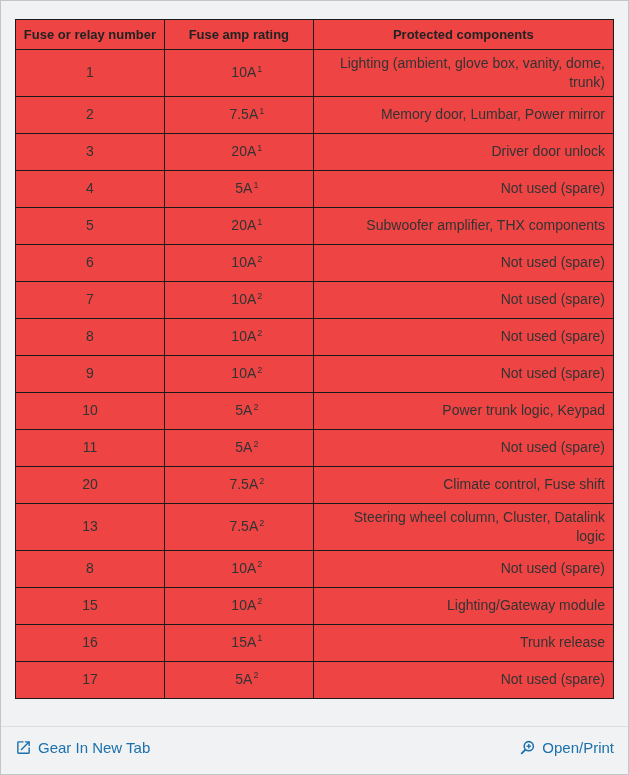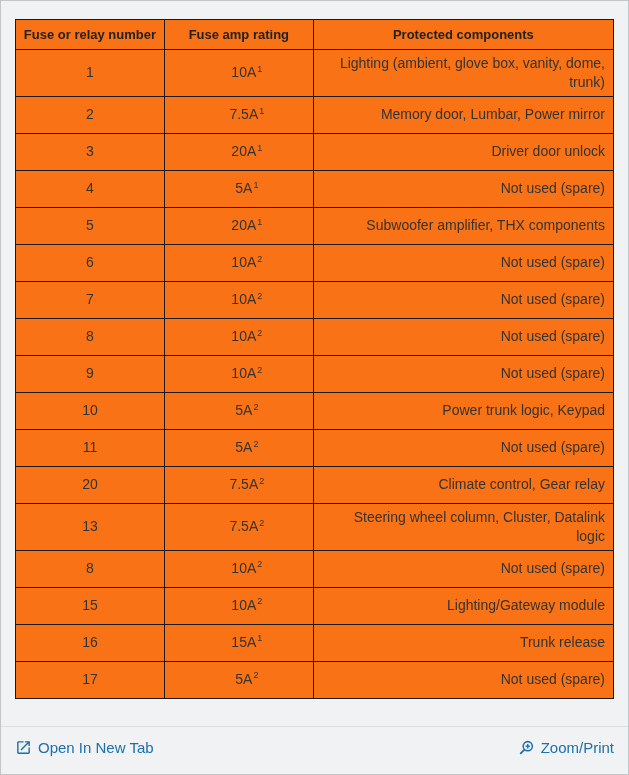--- a/index.html
+++ b/index.html
@@ -14,21 +14,21 @@
     width: 629px;
     height: 775px;
     background: #f0f2f3;
     border: 1px solid #c3c6c8;
     overflow: hidden;
   }
   table {
     border-collapse: collapse;
     width: calc(100% - 28px);
     margin: 18px 14px 0 14px;
-    background: #f97316;
+    background: #ef4444;
     table-layout: fixed;
   }
   th, td { border: 1px solid #1a1a1a; }
   th {
     font-size: 13px;
     font-weight: bold;
     text-align: center;
     vertical-align: middle;
     height: 30px;
     padding: 4px 6px;
@@ -141,21 +141,21 @@
           <td class="col-comp">Power trunk logic, Keypad</td>
         </tr>
         <tr>
           <td class="col-fuse">11</td>
           <td class="col-amp"><span>5A</span><sup>2</sup></td>
           <td class="col-comp">Not used (spare)</td>
         </tr>
         <tr>
           <td class="col-fuse">20</td>
           <td class="col-amp"><span>7.5A</span><sup>2</sup></td>
-          <td class="col-comp">Climate control, Gear relay</td>
+          <td class="col-comp">Climate control, Fuse shift</td>
         </tr>
         <tr>
           <td class="col-fuse">13</td>
           <td class="col-amp"><span>7.5A</span><sup>2</sup></td>
           <td class="col-comp">Steering wheel column, Cluster, Datalink logic</td>
         </tr>
         <tr>
           <td class="col-fuse">8</td>
           <td class="col-amp"><span>10A</span><sup>2</sup></td>
           <td class="col-comp">Not used (spare)</td>
@@ -178,28 +178,28 @@
       </tbody>
   </table>
 
   <div class="footer">
     <a class="link" href="#">
       <span class="icon">
         <svg width="17" height="17" viewBox="0 0 24 24" fill="currentColor" aria-hidden="true">
           <path d="M19 19H5V5h7V3H5c-1.11 0-2 .9-2 2v14c0 1.1.89 2 2 2h14c1.1 0 2-.9 2-2v-7h-2v7zM14 3v2h3.59l-9.83 9.83 1.41 1.41L19 6.41V10h2V3h-7z"></path>
         </svg>
       </span>
-      <span>Open In New Tab</span>
+      <span>Gear In New Tab</span>
     </a>
     <a class="link" href="#">
       <span class="icon">
         <svg width="17" height="17" viewBox="0 0 20 20" fill="none" stroke="currentColor" aria-hidden="true">
           <circle cx="11.5" cy="8.5" r="5.4" stroke-width="1.8"></circle>
           <line x1="8.9" y1="8.5" x2="14.1" y2="8.5" stroke-width="1.6"></line>
           <line x1="11.5" y1="5.9" x2="11.5" y2="11.1" stroke-width="1.6"></line>
           <line x1="7.3" y1="12.8" x2="3.2" y2="16.9" stroke-width="2.2" stroke-linecap="round"></line>
         </svg>
       </span>
-      <span>Zoom/Print</span>
+      <span>Open/Print</span>
     </a>
   </div>
 
 </div>
 
 </body></html>

